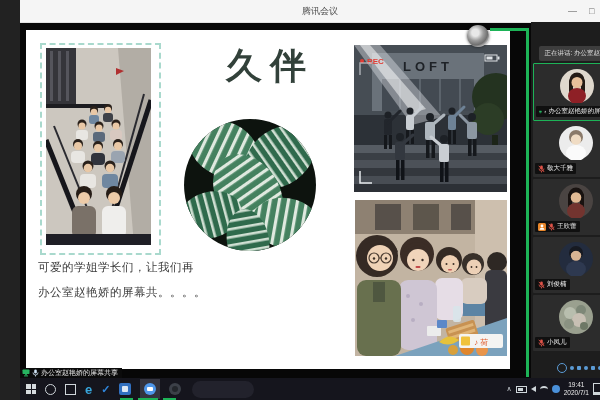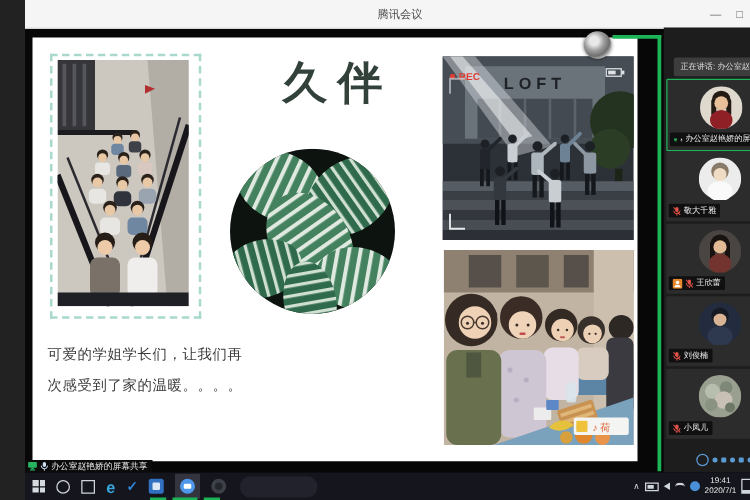--- a/index.html
+++ b/index.html
@@ -5,21 +5,21 @@
   html,body{margin:0;padding:0;background:#222;font-family:"Liberation Sans",sans-serif;}
   #screen{position:relative;width:600px;height:400px;overflow:hidden;background:#070707;margin-left:20px;}
   .abs{position:absolute;}
   
   .titlebar{left:0;top:0;width:600px;height:22px;background:#f5f5f5;border-bottom:1px solid #e0e0e0;}
   .win-title{left:0;top:0;width:600px;height:22px;line-height:22px;text-align:center;font-size:9px;color:#4a4a4a;}
   .win-controls{right:6px;top:0;height:22px;display:flex;align-items:center;gap:12px;color:#6d6d6d;font-size:9px;}
   
   .slide{left:6px;top:30px;width:484px;height:339px;background:#ffffff;}
   .slide-title{left:194px;top:12px;width:100px;text-align:center;font-size:36px;letter-spacing:8px;color:#32413a;font-family:"Liberation Serif",serif;font-weight:bold;}
-  .caption{left:12px;top:242px;width:210px;font-size:11.5px;line-height:25px;color:#3c3c3c;letter-spacing:0.5px;}
+  .caption{left:12px;top:225px;width:210px;font-size:11.5px;line-height:25px;color:#3c3c3c;letter-spacing:0.5px;}
   .photo-frame{left:14px;top:13px;width:117px;height:208px;border:2px dashed #a9d9cd;}
   
   .sidebar{left:511px;top:22px;width:89px;height:356px;background:#1d1d1d;}
   .banner{right:2px;top:24px;background:#3d3d3d;color:#dedede;font-size:6.5px;padding:3px 5px;border-radius:2px;}
   .tile{left:2px;width:85px;height:56px;background:#2c2c2c;border-radius:1px;}
   .tile.speaking{border:1px solid #1db357;}
   .nameplate{position:absolute;left:2px;bottom:3px;display:flex;align-items:center;gap:2px;background:rgba(0,0,0,0.62);padding:1px 3px;border-radius:1px;max-width:78px;overflow:hidden;}
   .nameplate span{color:#ececec;font-size:6.5px;white-space:nowrap;}
   .avatar{position:absolute;left:50%;top:5px;transform:translateX(-50%);}
   
@@ -318,21 +318,21 @@
       <circle cx="127" cy="150" r="6" fill="#e8944a"></circle>
       <circle cx="98" cy="150" r="5" fill="#d8a03c"></circle>
 
       <rect x="104" y="134" width="44" height="14" rx="2" fill="#f4f4f2"></rect>
       <rect x="106" y="136.5" width="9" height="9" rx="1" fill="#f0c23c"></rect>
       <text x="119" y="144.5" font-size="8" fill="#e05a2b" font-family="Liberation Sans,sans-serif">♪ 荷</text>
     </svg>
 
     <div class="abs caption">
       <div>可爱的学姐学长们，让我们再</div>
-      <div>次感受到了家的温暖。。。。</div>
+      <div>办公室赵艳娇的屏幕共。。。。</div>
     </div>
   </div>
 
   <div class="abs greenline" style="left:470px;top:28px;width:39px;height:3px;"></div>
   <div class="abs greenline" style="left:506px;top:28px;width:3px;height:349px;"></div>
 
   <div class="abs webcam"></div>
 
   <div class="abs sidebar">
     <div class="abs banner">正在讲话: 办公室赵艳娇</div>

